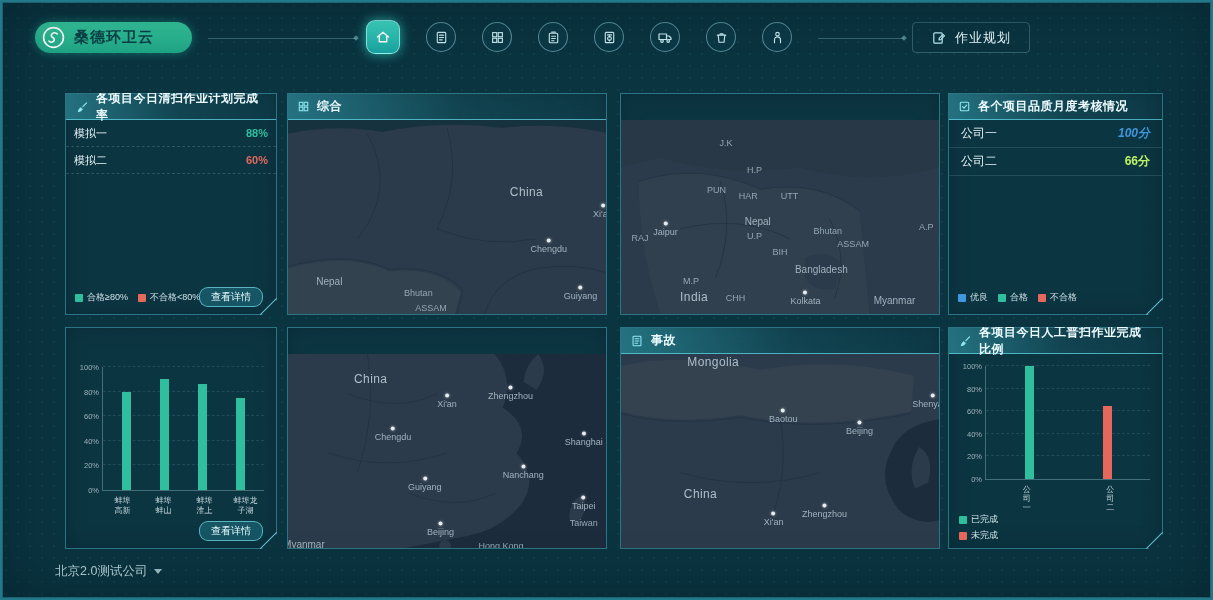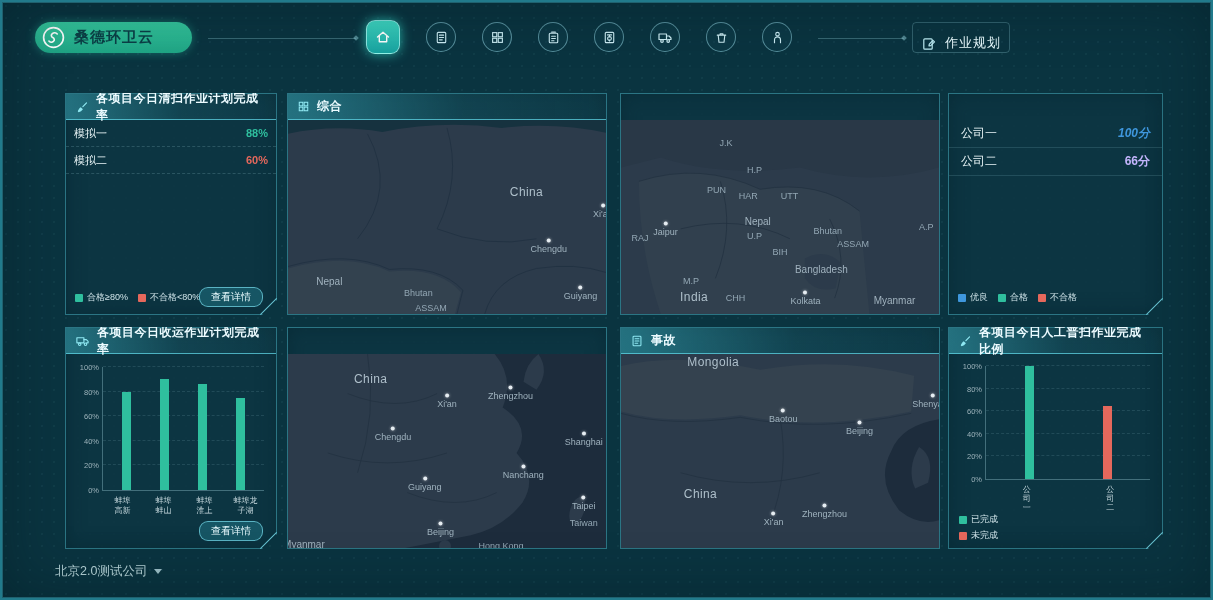--- a/index.html
+++ b/index.html
@@ -43,21 +43,21 @@
     display:grid; place-items:center; flex:0 0 auto;
   }
   .nav-item.active {
     width:34px; height:34px; border-radius:9px; color:#fff;
     background:linear-gradient(180deg,#3fd9c4,#17a2a0);
     border:1px solid rgba(185,255,250,0.7);
     box-shadow:0 0 12px rgba(47,210,195,0.8);
   }
   .plan-btn {
     position:absolute; left:912px; top:22px; height:31px; cursor:pointer;
-    display:flex; align-items:flex-end; gap:8px; padding:0 8px;
+    display:flex; align-items:center; gap:8px; padding:0 18px;
     background:transparent; border:1px solid rgba(150,215,228,0.28); border-radius:4px;
     color:#eafcff; font-size:13px; letter-spacing:1px; font-family:Liberation Sans, sans-serif;
   }
   .plan-btn .ic { color:#bfeef6; display:grid; place-items:center; }
   .admin {
     position:absolute; right:31px; top:21px; height:33px; cursor:pointer;
     display:flex; align-items:center; gap:8px; padding:0 15px 0 4px;
     border-radius:17px; background:#14525f; border:1px solid rgba(120,210,225,0.35);
     color:#fff; font-size:11px; font-weight:bold; letter-spacing:.6px;
   }
@@ -347,59 +347,57 @@
     <span class="map-label" style="left:36%;top:92%">CHH</span>
     <span class="map-city" style="left:58%;top:92%">
         <i class="dot"></i>
         <em>Kolkata</em>
       </span>
     <span class="map-label mid" style="left:86%;top:93%">Myanmar</span>
   </div>
 </section>
 
 <section class="panel cut" style="left:948px;top:93px;width:215px;height:222px">
+  <header class="phead">
+    <span class="ic">
+      <svg width="13" height="13" viewBox="0 0 16 16" fill="none" stroke="currentColor" stroke-width="1.3" stroke-linecap="round" stroke-linejoin="round">
+          <rect x="2.8" y="2.8" width="10.4" height="10.4" rx="1.2"></rect>
+          <path d="M5.5 8.2l1.9 1.9 3.3-3.9"></path>
+        </svg>
+    </span>
+    <h2>各个项目品质月度考核情况</h2>
+  </header>
   <div class="pbody">
     <div class="srow">
       <span class="lbl">公司一</span>
       <span class="score" style="color: rgb(63, 151, 221); font-style: italic;">100分</span>
     </div>
     <div class="srow">
       <span class="lbl">公司二</span>
-      <span class="score" style="color: #c4b5fd; text-align: center;">66分</span>
+      <span class="score" style="color: #bef264; text-align: center;">66分</span>
     </div>
     <div class="legend-row">
       <span class="legend-item">
           <i class="sq" style="background-color: rgb(63, 151, 221);"></i>
           <span>优良</span>
         </span>
       <span class="legend-item">
           <i class="sq" style="background-color: rgb(47, 191, 158);"></i>
           <span>合格</span>
         </span>
       <span class="legend-item">
           <i class="sq" style="background-color: rgb(229, 104, 92);"></i>
           <span>不合格</span>
         </span>
     </div>
   </div>
   <i class="cut-edge"></i>
 </section>
 
 <section class="panel cut" style="left:65px;top:327px;width:212px;height:222px">
-  <header class="phead">
-    <span class="ic">
-      <svg width="15" height="15" viewBox="0 0 16 16" fill="none" stroke="currentColor" stroke-width="1.2" stroke-linecap="round" stroke-linejoin="round">
-          <rect x="2" y="5" width="7.5" height="5.5"></rect>
-          <path d="M9.5 7h2.6l1.9 2v1.5h-1.6"></path>
-          <circle cx="5" cy="12" r="1.3"></circle>
-          <circle cx="11.2" cy="12" r="1.3"></circle>
-        </svg>
-    </span>
-    <h2>各项目今日收运作业计划完成率</h2>
-  </header>
   <div class="pbody">
     <div class="chart" style="top:13px;height:124px">
       <div class="plot">
         <i class="gridline" style="bottom:20%"></i>
         <i class="gridline" style="bottom:40%"></i>
         <i class="gridline" style="bottom:60%"></i>
         <i class="gridline" style="bottom:80%"></i>
         <i class="gridline" style="bottom:100%"></i>
         <span class="ytick" style="bottom:0">0%</span>
         <span class="ytick" style="bottom:20%">20%</span>

